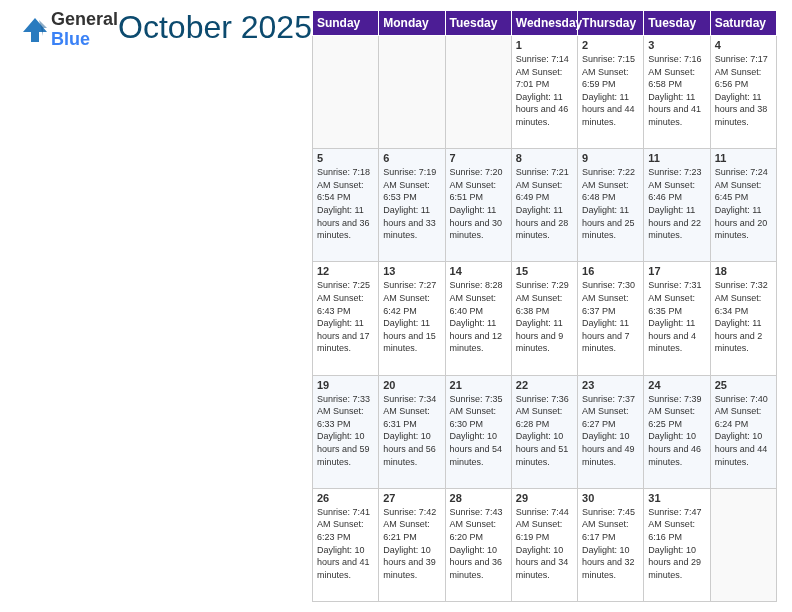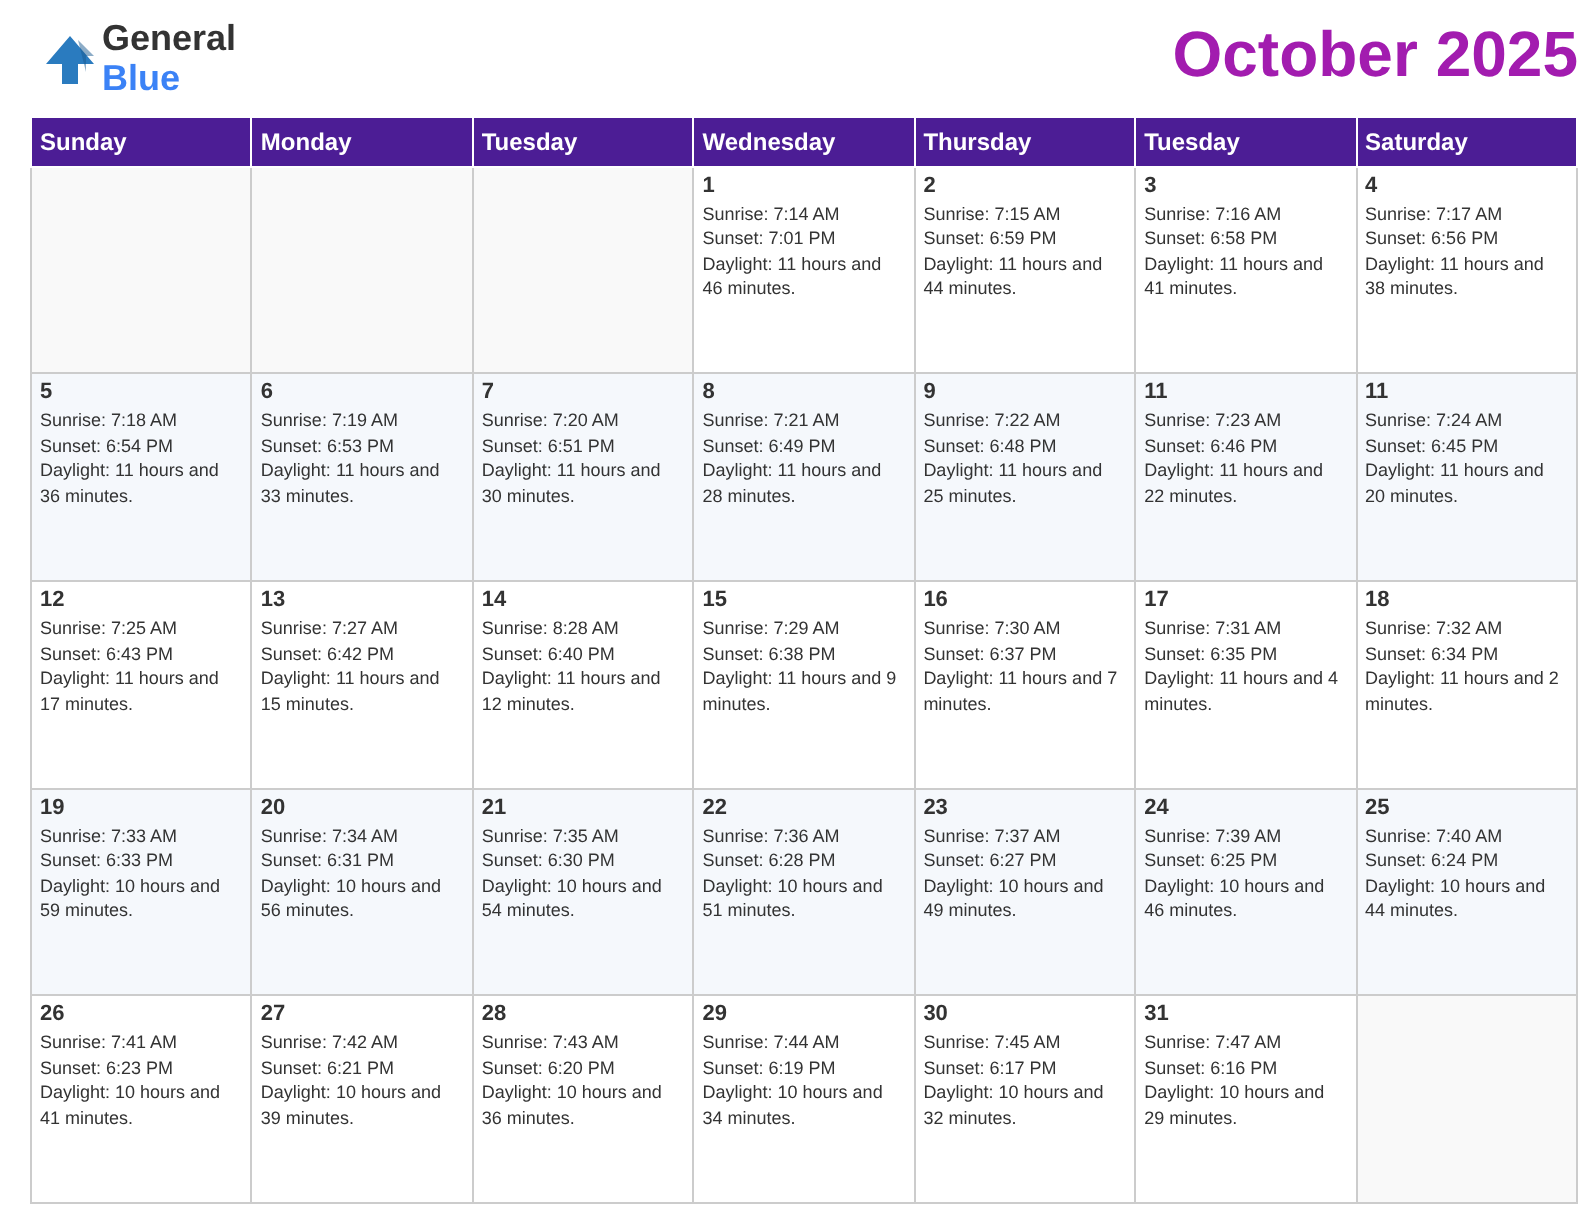--- a/index.html
+++ b/index.html
@@ -6,23 +6,23 @@
     body {
       font-family: Arial, sans-serif;
       background: #fff;
       width: 792px;
       height: 612px;
       overflow: hidden;
     }
     .page {
       width: 792px;
       height: 612px;
-      padding: 10px 3px 10px 15px;
+      padding: 10px 15px 10px 15px;
       display: flex;
-      flex-direction: column;
+      flex-direction: row;
     }
     .header {
       display: flex;
       justify-content: space-between;
       align-items: flex-start;
       margin-bottom: 8px;
     }
     .logo {
       display: flex;
       align-items: center;
@@ -45,22 +45,22 @@
     .logo-icon {
       width: 32px;
       height: 32px;
       margin-right: 4px;
     }
     .title-block {
       text-align: right;
     }
     .month-title {
       font-size: 32px;
-      font-weight: bold;
-      color: #a21caf;
+      font-weight: normal;
+      color: #0c4a6e;
       line-height: 1.1;
       text-align: center;
     }
     .location {
       font-size: 14px;
       color: #555;
     }
     .calendar {
       flex: 1;
       border-collapse: collapse;

